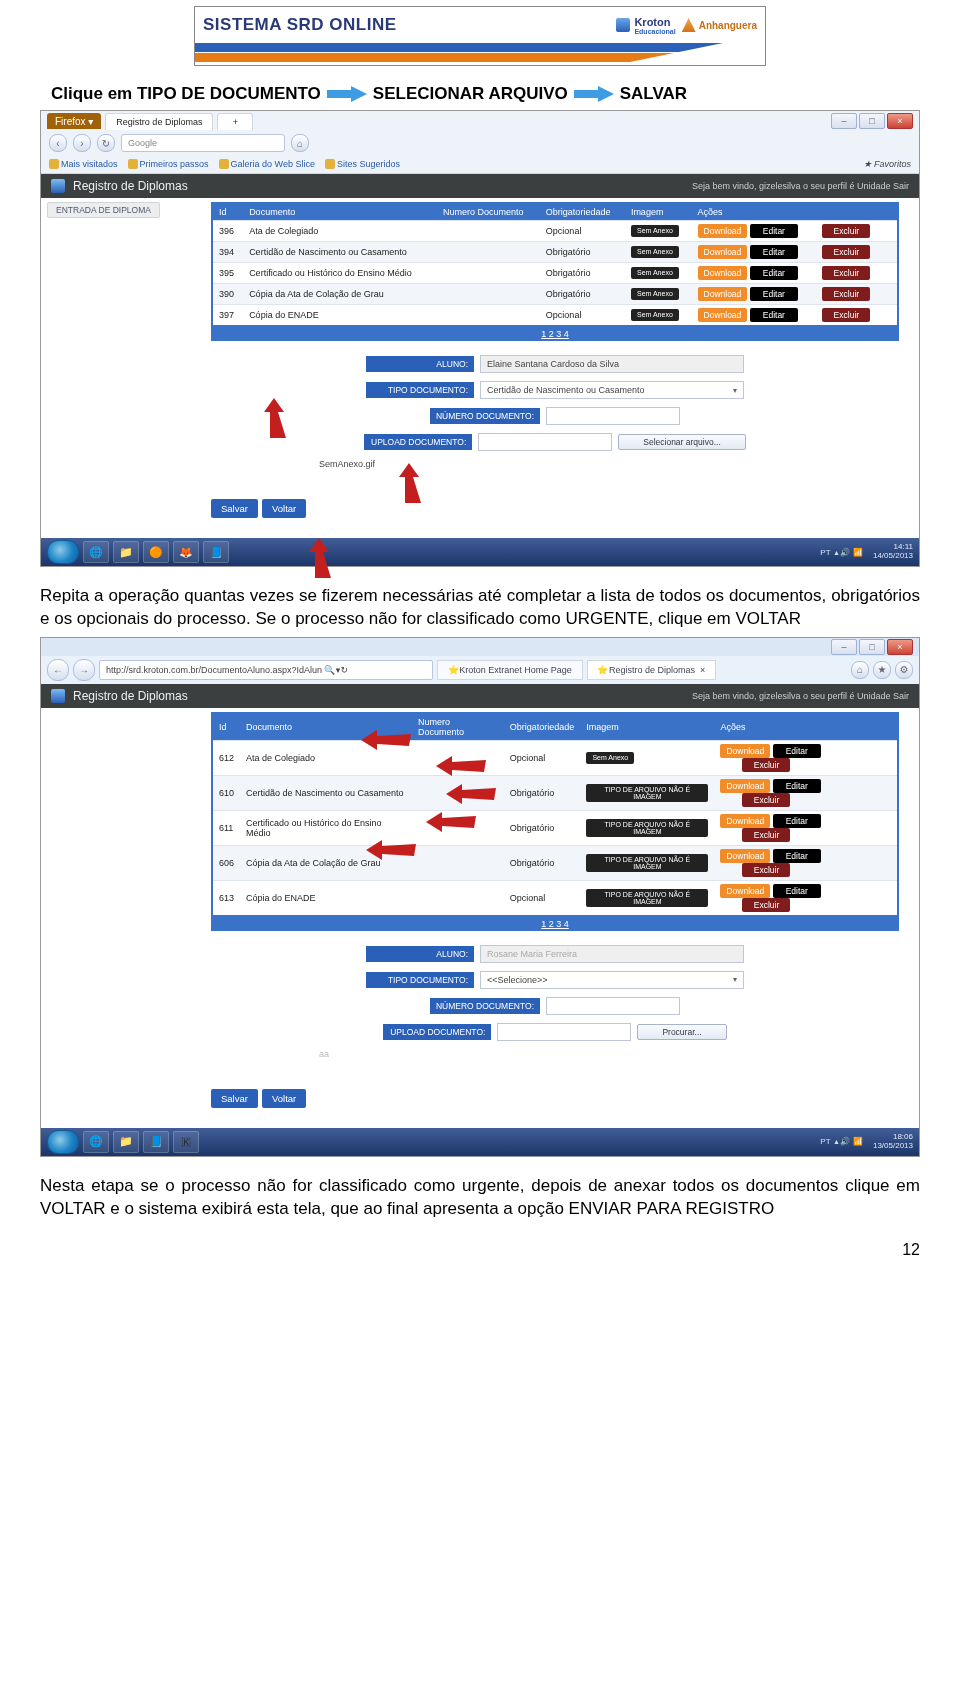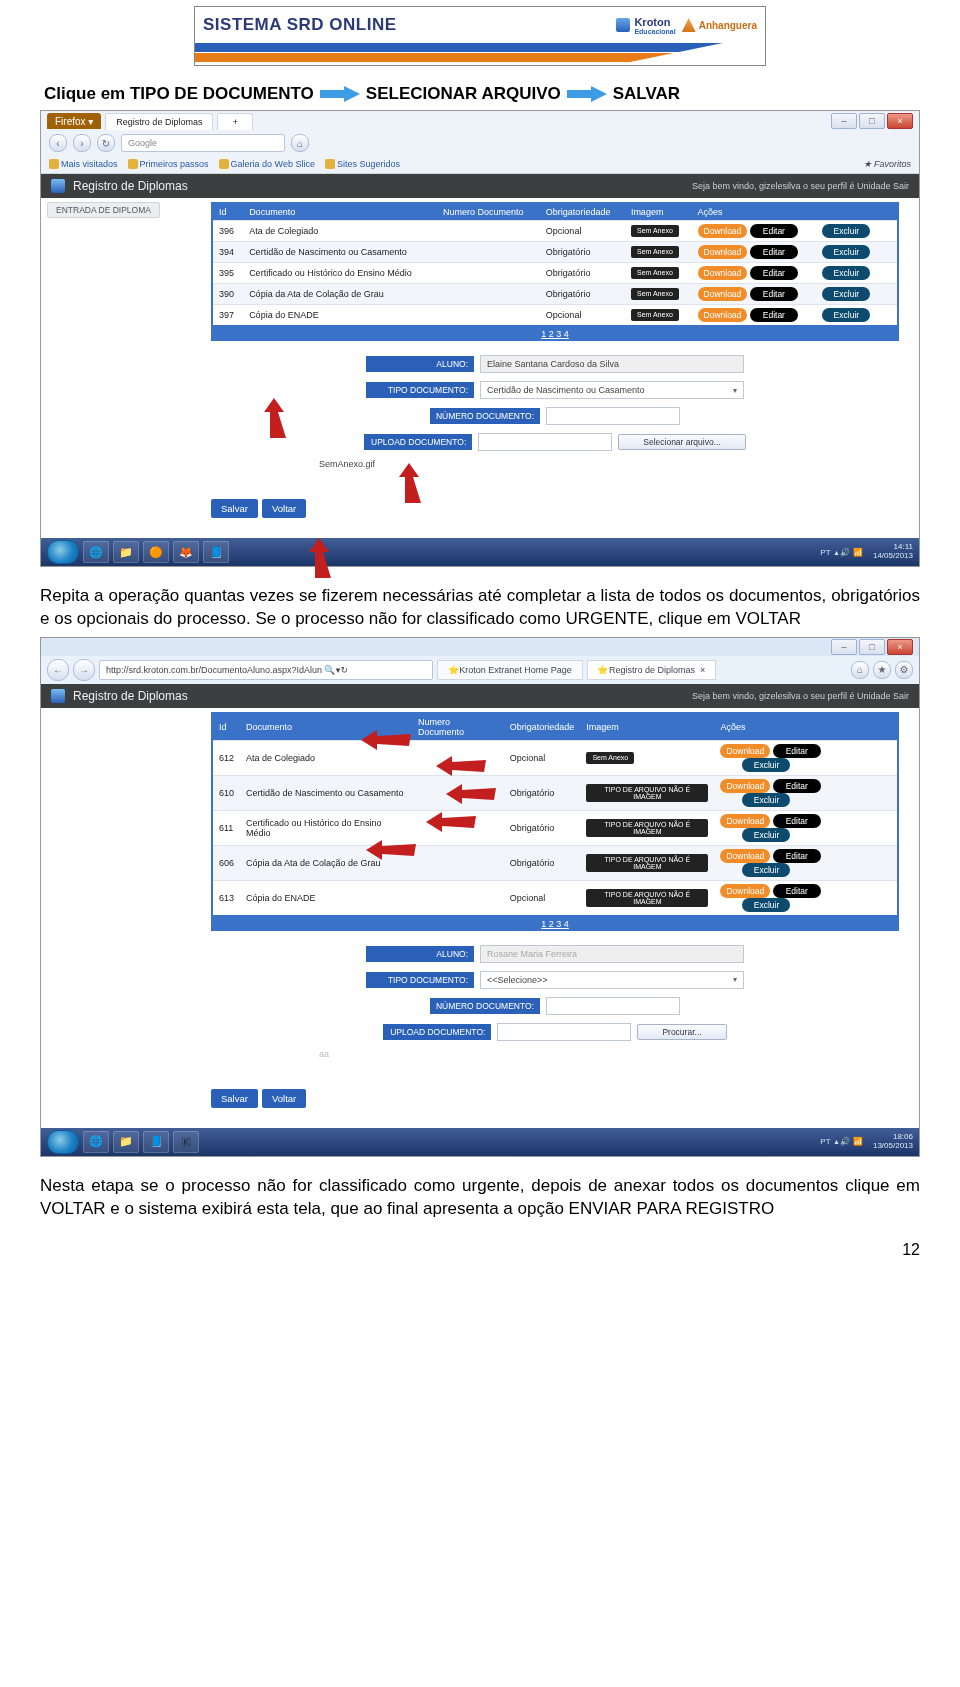--- a/index.html
+++ b/index.html
@@ -10,21 +10,21 @@
   .logo-title { font-weight:bold; color:#2a3a78; font-size:17px; letter-spacing:0.5px; flex:1; }
   .kroton { display:flex; align-items:center; gap:4px; font-size:11px; color:#2a3a78; font-weight:bold; }
   .kroton .kicon { width:14px; height:14px; background:linear-gradient(#6aa7e8,#2a60b8); border-radius:2px; display:inline-block; }
   .anhang { display:flex; align-items:center; gap:3px; font-size:10px; color:#c86f13; font-weight:bold; }
   .anhang .aicon { width:14px; height:14px; background:linear-gradient(#f2a94a,#d27319); clip-path:polygon(50% 0,100% 100%,0 100%); display:inline-block; }
   .logo-bars { position:relative; flex:1; }
   .bar { position:absolute; left:0; right:0; height:9px; }
   .bar.blue { background:#2a60b8; top:0; }
   .bar.orange { background:#e77b15; top:10px; }
   .logo-bars::after { content:""; position:absolute; right:0; top:0; width:140px; height:20px; background:#fff; clip-path:polygon(70% 0,100% 0,100% 100%,0 100%); }
-  .instr { font-size:17px; font-weight:bold; margin:2px 0 6px 4px; display:flex; align-items:center; gap:6px; flex-wrap:wrap; }
+  .instr { font-size:17px; font-weight:bold; margin:2px 0 6px 11px; display:flex; align-items:center; gap:6px; flex-wrap:wrap; }
   .arrow-big { display:inline-flex; align-items:center; }
   .arrow-big svg { display:block; }
   .body-text { font-size:17px; line-height:1.35; text-align:justify; margin:14px 0 6px 0; }
   .screenshot { border:1px solid #999; background:#fff; margin:6px 0 18px 0; font-size:10px; color:#222; }
   .browser-chrome { height:62px; background:#eef3fa; border-bottom:1px solid #cfd7e2; display:flex; flex-direction:column; }
   .bc-row1 { display:flex; align-items:center; height:20px; padding:0 6px; gap:4px; }
   .ff-chip { background:#a16207; color:#fff; border-radius:3px 3px 0 0; padding:1px 8px; font-size:10px; height:14px; display:flex; align-items:center; }
   .tab-chip { background:#fff; border:1px solid #cfd7e2; border-bottom:none; border-radius:3px 3px 0 0; padding:1px 10px; font-size:9px; height:14px; display:flex; align-items:center; }
   .win-ctrl { margin-left:auto; display:flex; gap:2px; }
   .wc { width:24px; height:14px; background:linear-gradient(#f4f6fb,#d9e0ee); border:1px solid #9cb1d3; border-radius:2px; display:flex; align-items:center; justify-content:center; font-size:9px; color:#556; }
@@ -43,24 +43,24 @@
   .app-hdr .right { margin-left:auto; font-size:9px; color:#ccc; display:flex; gap:6px; }
   .side-chip { background:#ebedee; border:1px solid #d2d5d8; display:inline-block; padding:2px 8px; font-size:8.5px; color:#4e5a6a; margin:4px 0 4px 6px; border-radius:2px; }
   .content { display:flex; }
   .content .left-col { width:170px; }
   .content .main-col { flex:1; padding:4px 20px 10px 0; }
   .tbl { width:100%; border-collapse:collapse; border:2px solid #3a72c8; font-size:9px; }
   .tbl th { background:#3a72c8; color:#fff; font-weight:normal; padding:3px 6px; text-align:left; }
   .tbl td { padding:3px 6px; border-top:1px solid #dde4ef; background:#fff; vertical-align:middle; }
   .tbl tr.odd td { background:#f2f5fa; }
   .pill-img { background:#222; color:#fff; font-size:7px; padding:2px 4px; text-align:center; border-radius:2px; line-height:1.05; display:inline-block; min-width:40px; }
-  .abtn { display:inline-block; padding:2px 6px; font-size:8.5px; color:#fff; border-radius:7px; min-width:36px; text-align:center; }
+  .abtn { display:inline-block; padding:2px 6px; font-size:8.5px; color:#fff; border-radius:2px; min-width:36px; text-align:center; }
   .abtn.dl { background:#f28c28; }
   .abtn.ed { background:#000000; }
-  .abtn.ex { background:#0c4a6e;margin-left:22px; }
+  .abtn.ex { background:#7f1d1d;margin-left:22px; }
   .pager { background:#3a72c8; color:#fff; text-align:center; font-size:9px; padding:2px 0; text-decoration:underline; }
   .frm { margin-top:14px; display:flex; flex-direction:column; gap:8px; }
   .frow { display:flex; align-items:center; gap:6px;justify-content:center; }
   .flabel { background:#2a60b8; color:#fff; font-size:8.5px; padding:3px 6px; text-align:right; min-width:96px; display:inline-block; }
   .fval { border:1px solid #bfc8d7; background:#efefef; height:16px; font-size:9px; display:flex; align-items:center; padding:0 6px; color:#444; }
   .fval.sel { width:250px; justify-content:space-between; background:#fff; }
   .fval.sel::after { content:"▾"; color:#666; font-size:8px; }
   .fval.file { width:120px; background:#fff; }
   .btn-mini { border:1px solid #a7b3c9; background:linear-gradient(#f9fbfe,#e3eaf4); font-size:8.5px; padding:2px 24px; border-radius:2px; color:#334; }
   .ftext { font-size:9px; color:#444; padding-left:108px; }

